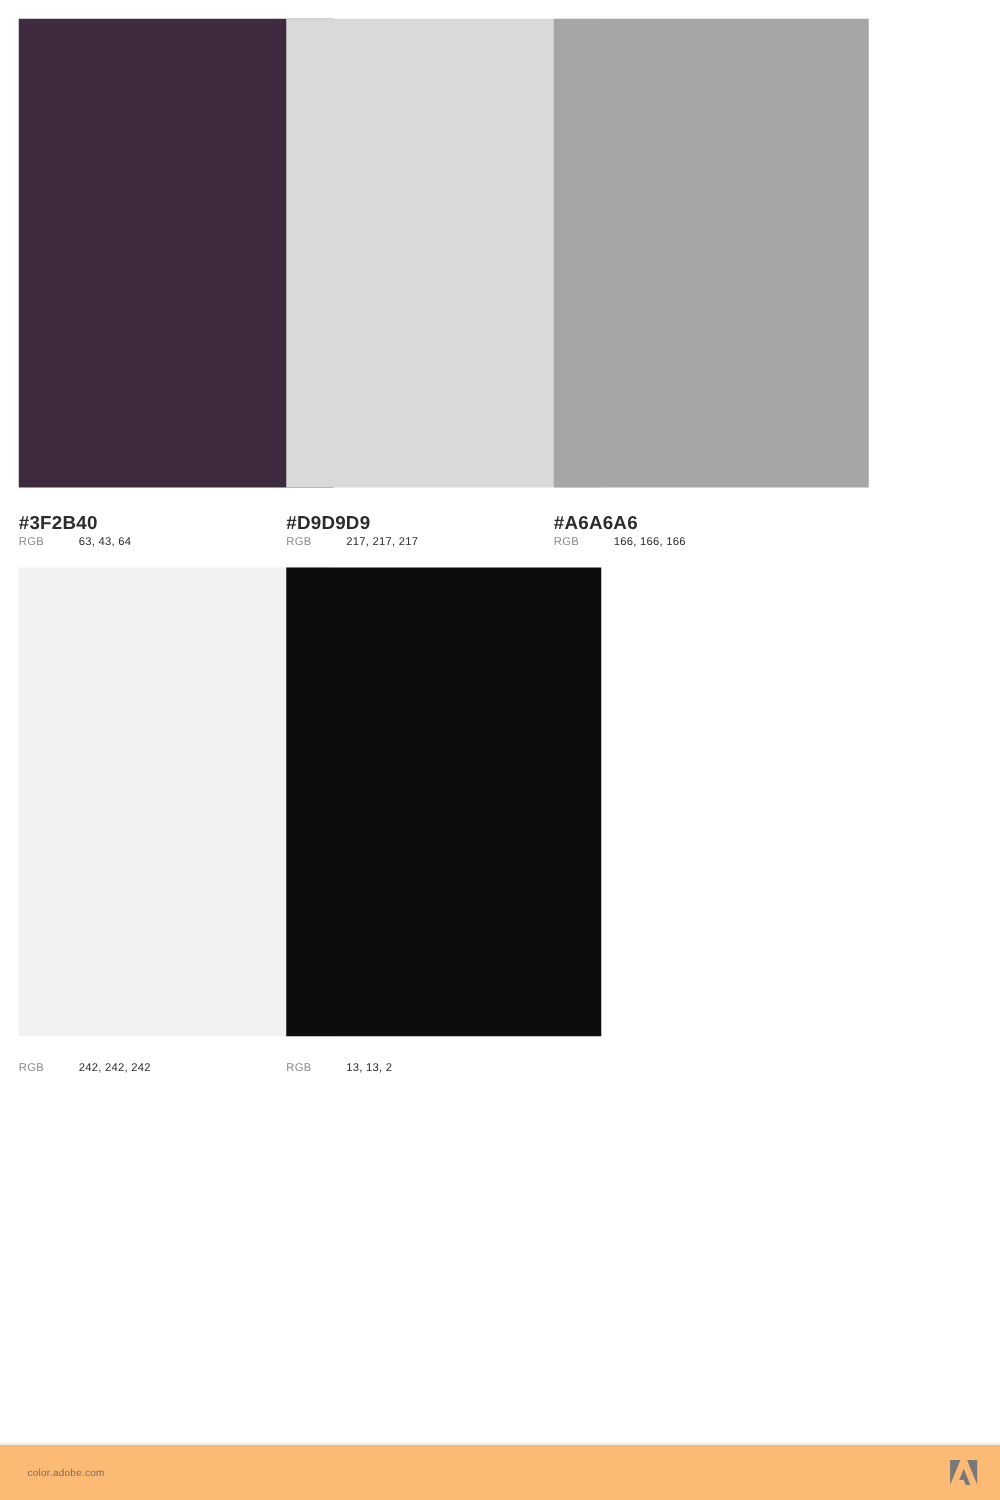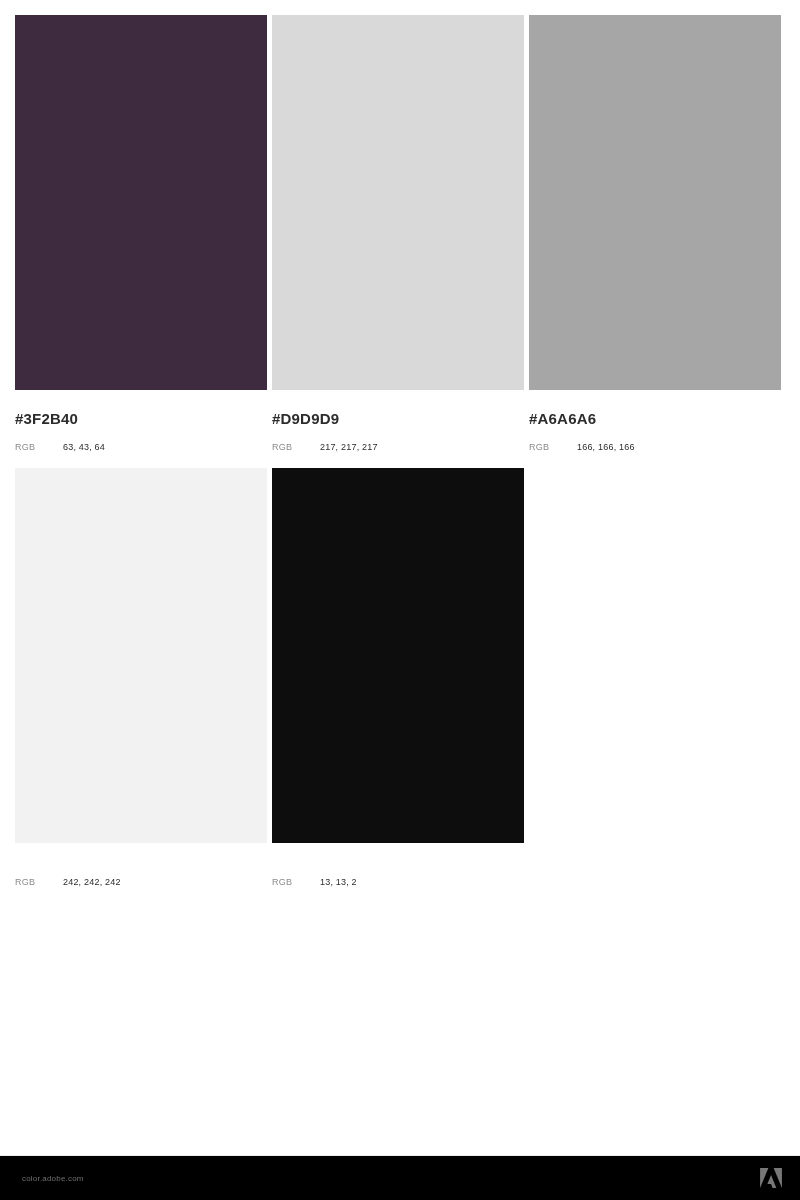--- a/index.html
+++ b/index.html
@@ -25,21 +25,21 @@
     position: absolute;
     left: 15px;
     top: 15px;
     width: 771px;
     display: flex;
     flex-wrap: wrap;
     gap: 0px;
   }
 
   .swatch-cell {
-    width: 257px;
+    width: 214px;
     margin: 0;
     padding: 0 0 0 0;
   }
 
   .swatch-chip {
     width: 252px;
     height: 375px;
     display: block;
   }
 
@@ -50,21 +50,21 @@
 
   .hex-label {
     font-size: 15px;
     font-weight: bold;
     color: #2c2c2c;
     letter-spacing: 0.2px;
     line-height: 18px;
   }
 
   .rgb-row {
-    margin-top: 14px;
+    margin-top: 0;
     display: flex;
     align-items: center;
   }
 
   .rgb-key {
     font-size: 9px;
     font-weight: normal;
     color: #8a8a8a;
     letter-spacing: 0.3px;
     width: 48px;
@@ -164,21 +164,21 @@
       <div class="swatch-meta">
         <div class="rgb-row">
           <span class="rgb-key">RGB</span>
           <span class="rgb-value">13, 13, 2</span>
         </div>
       </div>
     </div>
 
   </div>
 
-  <div class="footer" style="background: #000000;">
+  <div class="footer" style="background: #fdba74;">
     <span class="footer-url">color.adobe.com</span>
     <span class="footer-logo">
       <svg viewBox="0 0 24 22" width="22" height="20" aria-hidden="true">
         <path d="M0 0 H9.1 L0 22 Z" fill="#787878"></path>
         <path d="M24 0 H14.9 L24 22 Z" fill="#787878"></path>
         <path d="M12.05 7.6 L17.85 22 H13.75 L12.05 17.6 H8.0 Z" fill="#787878"></path>
       </svg>
     </span>
   </div>
 

